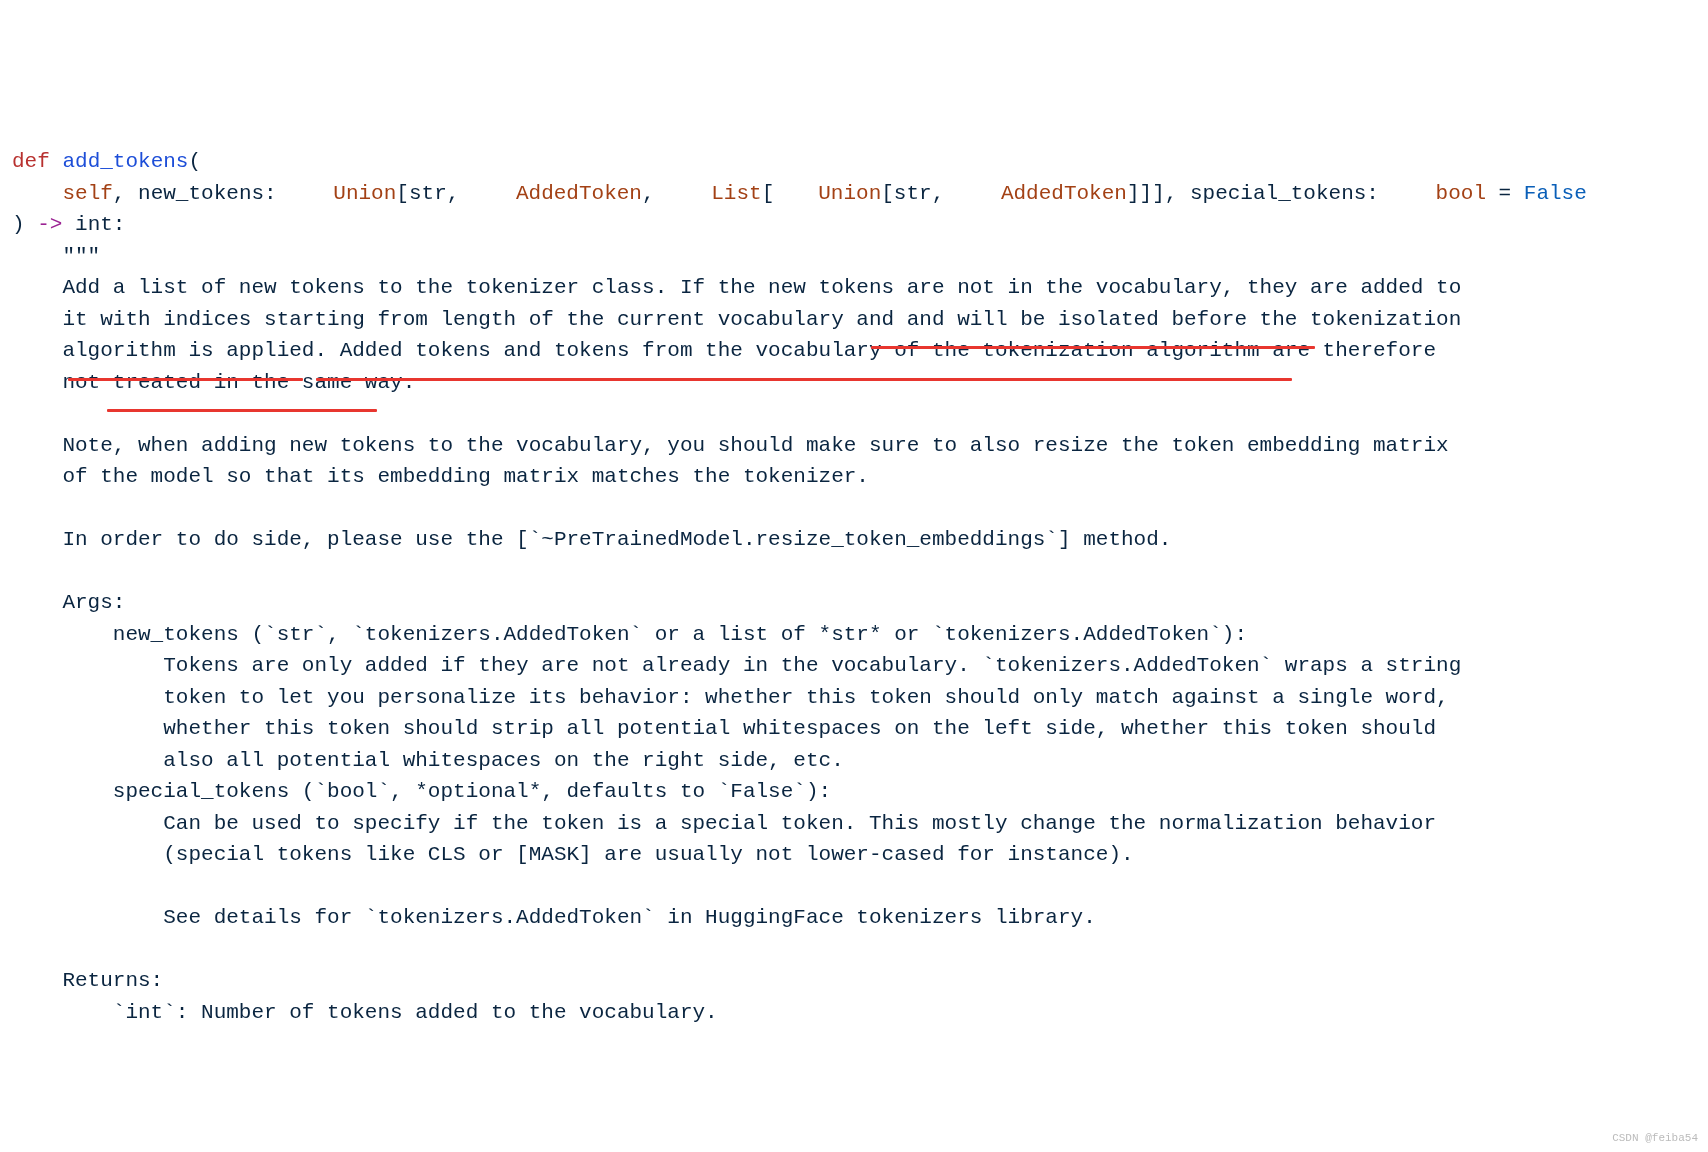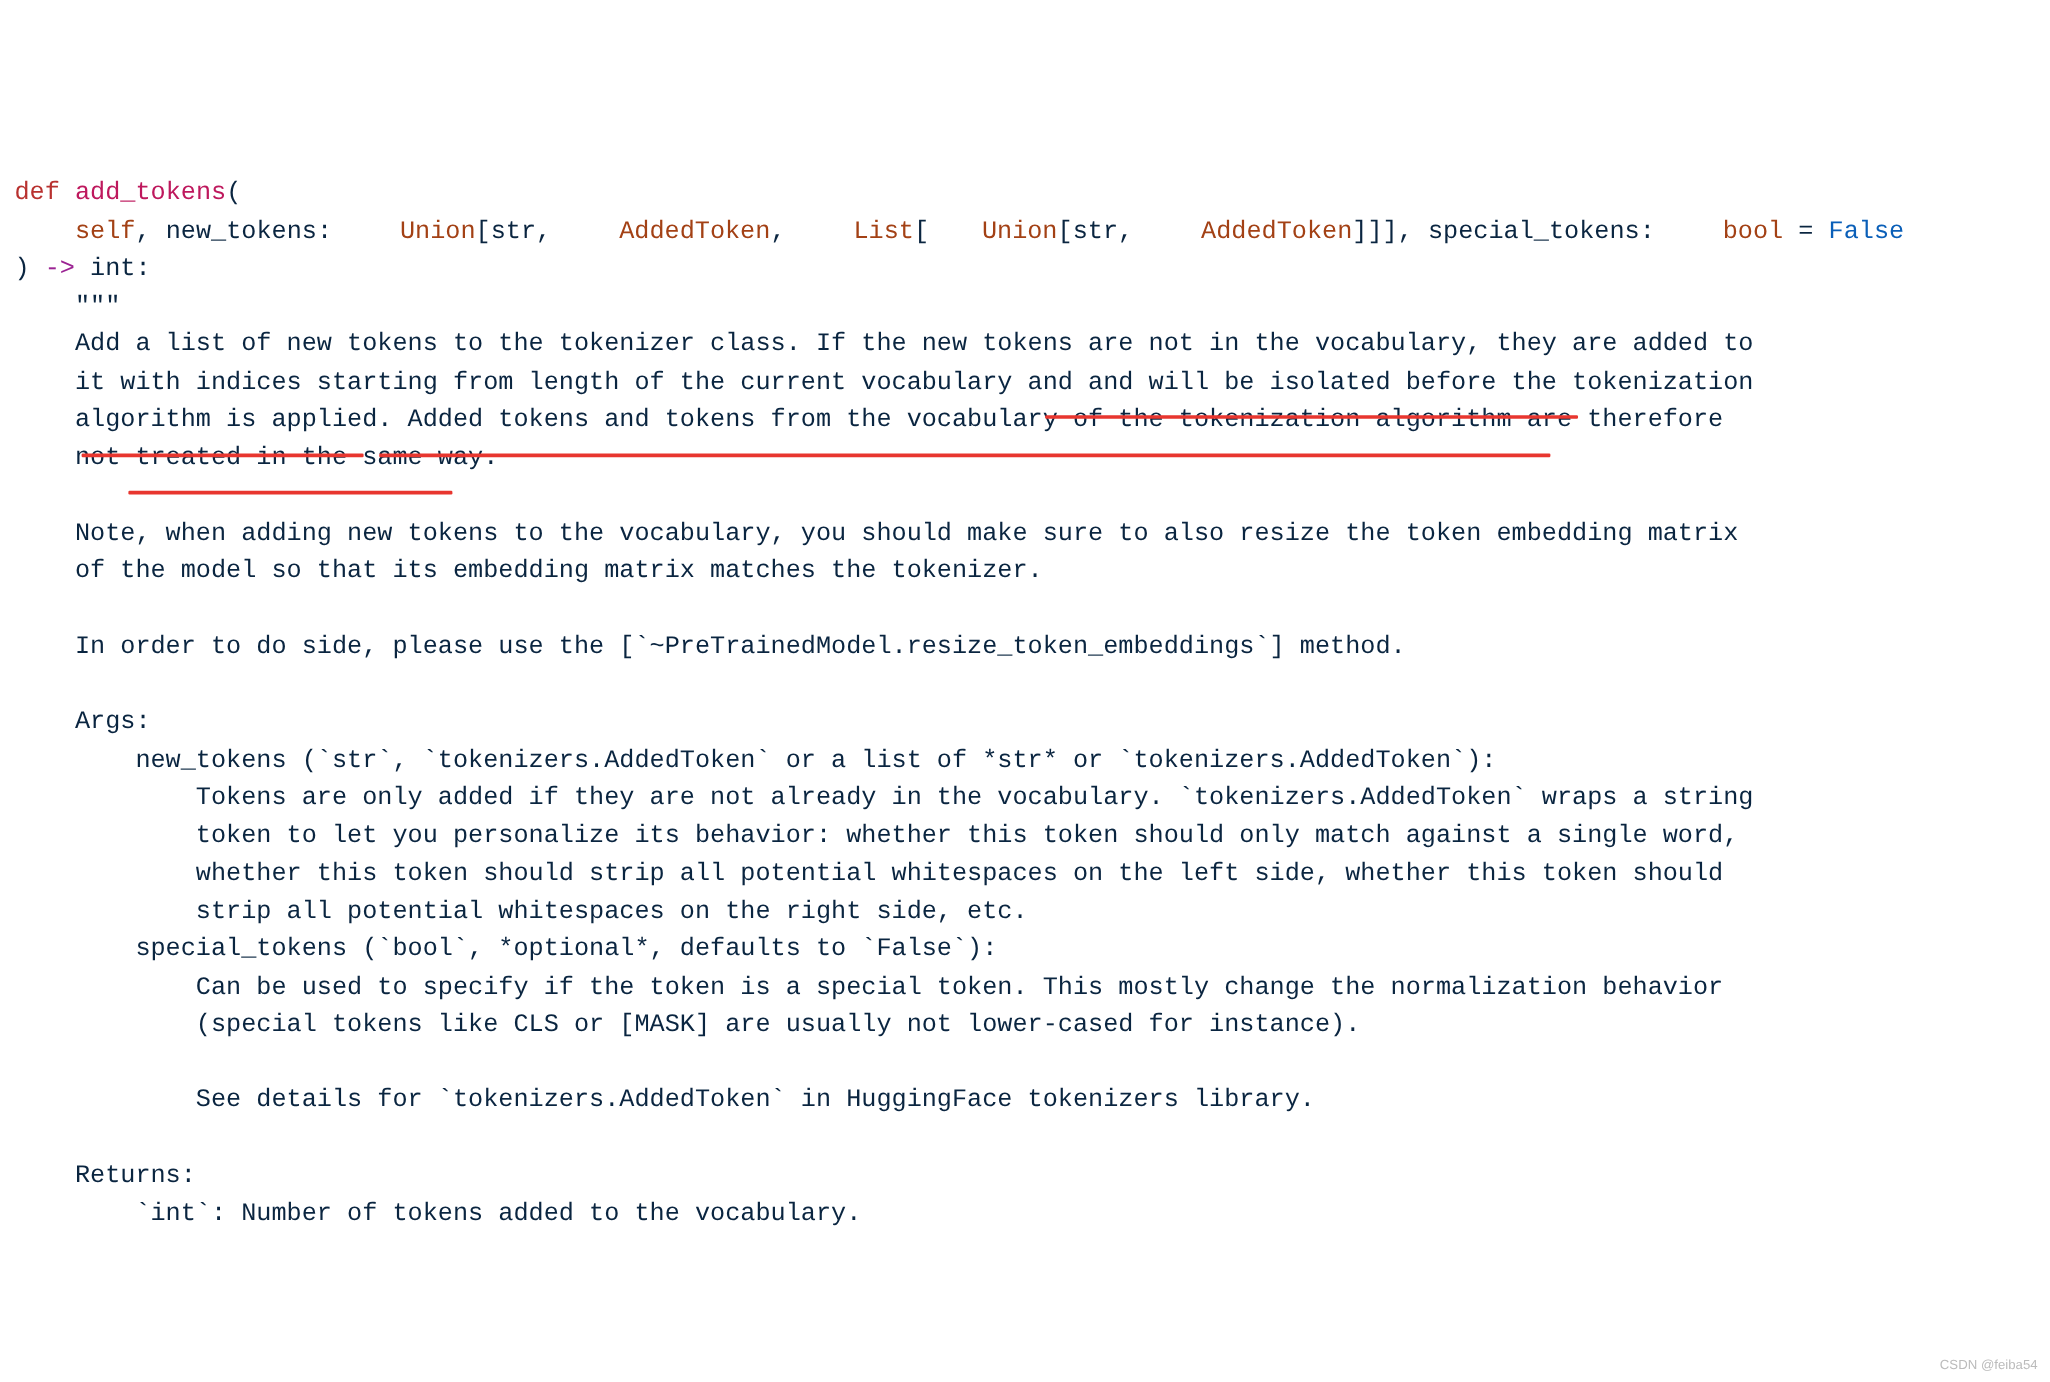--- a/index.html
+++ b/index.html
@@ -7,40 +7,40 @@
     background: #ffffff;
     font-family: 'SF Mono', Monaco, Menlo, Consolas, 'Courier New', monospace;
     font-size: 21px;
     line-height: 1.5;
     color: #0a2540;
     padding: 20px 12px;
     white-space: pre;
     overflow-x: auto;
   }
   .kw-def { color: #b8312f; }
-  .fn-name { color: #be185d; margin-top: 38px; }
+  .fn-name { color: #1d4ed8; margin-top: 38px; }
   .kw-self { color: #a34115; }
   .type-name { color: #a34115; margin-left: 44px; }
   .param { color: #0a2540; }
   .bool-val { color: #0a5fb8; }
   .arrow { color: #9b2393; }
   .doc { color: #0a2540; }
   .red-underline {
     position: absolute;
     height: 3px;
     background: #e8362f;
     border-radius: 1px;
   }
   .watermark {
     position: fixed;
     bottom: 6px;
     right: 10px;
     font-size: 11px;
     color: #bbb;
-    font-family: Liberation Sans, sans-serif;
+    font-family: Liberation Mono, monospace;
     white-space: normal;
   }
   #code-area { position: relative; }
 </style>
 </head>
 <body>
 
 
 
 <div id="code-area"><span class="kw-def">def</span> <span class="fn-name">add_tokens</span><span>(</span>
@@ -55,21 +55,21 @@
 <span class="doc">    Note, when adding new tokens to the vocabulary, you should make sure to also resize the token embedding matrix</span>
 <span class="doc">    of the model so that its embedding matrix matches the tokenizer.</span>
 <span class="doc"></span>
 <span class="doc">    In order to do side, please use the [`~PreTrainedModel.resize_token_embeddings`] method.</span>
 <span class="doc"></span>
 <span class="doc">    Args:</span>
 <span class="doc">        new_tokens (`str`, `tokenizers.AddedToken` or a list of *str* or `tokenizers.AddedToken`):</span>
 <span class="doc">            Tokens are only added if they are not already in the vocabulary. `tokenizers.AddedToken` wraps a string</span>
 <span class="doc">            token to let you personalize its behavior: whether this token should only match against a single word,</span>
 <span class="doc">            whether this token should strip all potential whitespaces on the left side, whether this token should</span>
-<span class="doc">            strip all potential whitespaces on the right side, etc.</span>
+<span class="doc">            also all potential whitespaces on the right side, etc.</span>
 <span class="doc">        special_tokens (`bool`, *optional*, defaults to `False`):</span>
 <span class="doc">            Can be used to specify if the token is a special token. This mostly change the normalization behavior</span>
 <span class="doc">            (special tokens like CLS or [MASK] are usually not lower-cased for instance).</span>
 <span class="doc"></span>
 <span class="doc">            See details for `tokenizers.AddedToken` in HuggingFace tokenizers library.</span>
 <span class="doc"></span>
 <span class="doc">    Returns:</span>
 <span class="doc">        `int`: Number of tokens added to the vocabulary.</span>
 <div class="red-underline" style="top: 200px; left: 859px; width: 444px;"></div><div class="red-underline" style="top: 232px; left: 56px; width: 235px;"></div><div class="red-underline" style="top: 232px; left: 304px; width: 976px;"></div><div class="red-underline" style="top: 263px; left: 95px; width: 270px;"></div></div>
 

